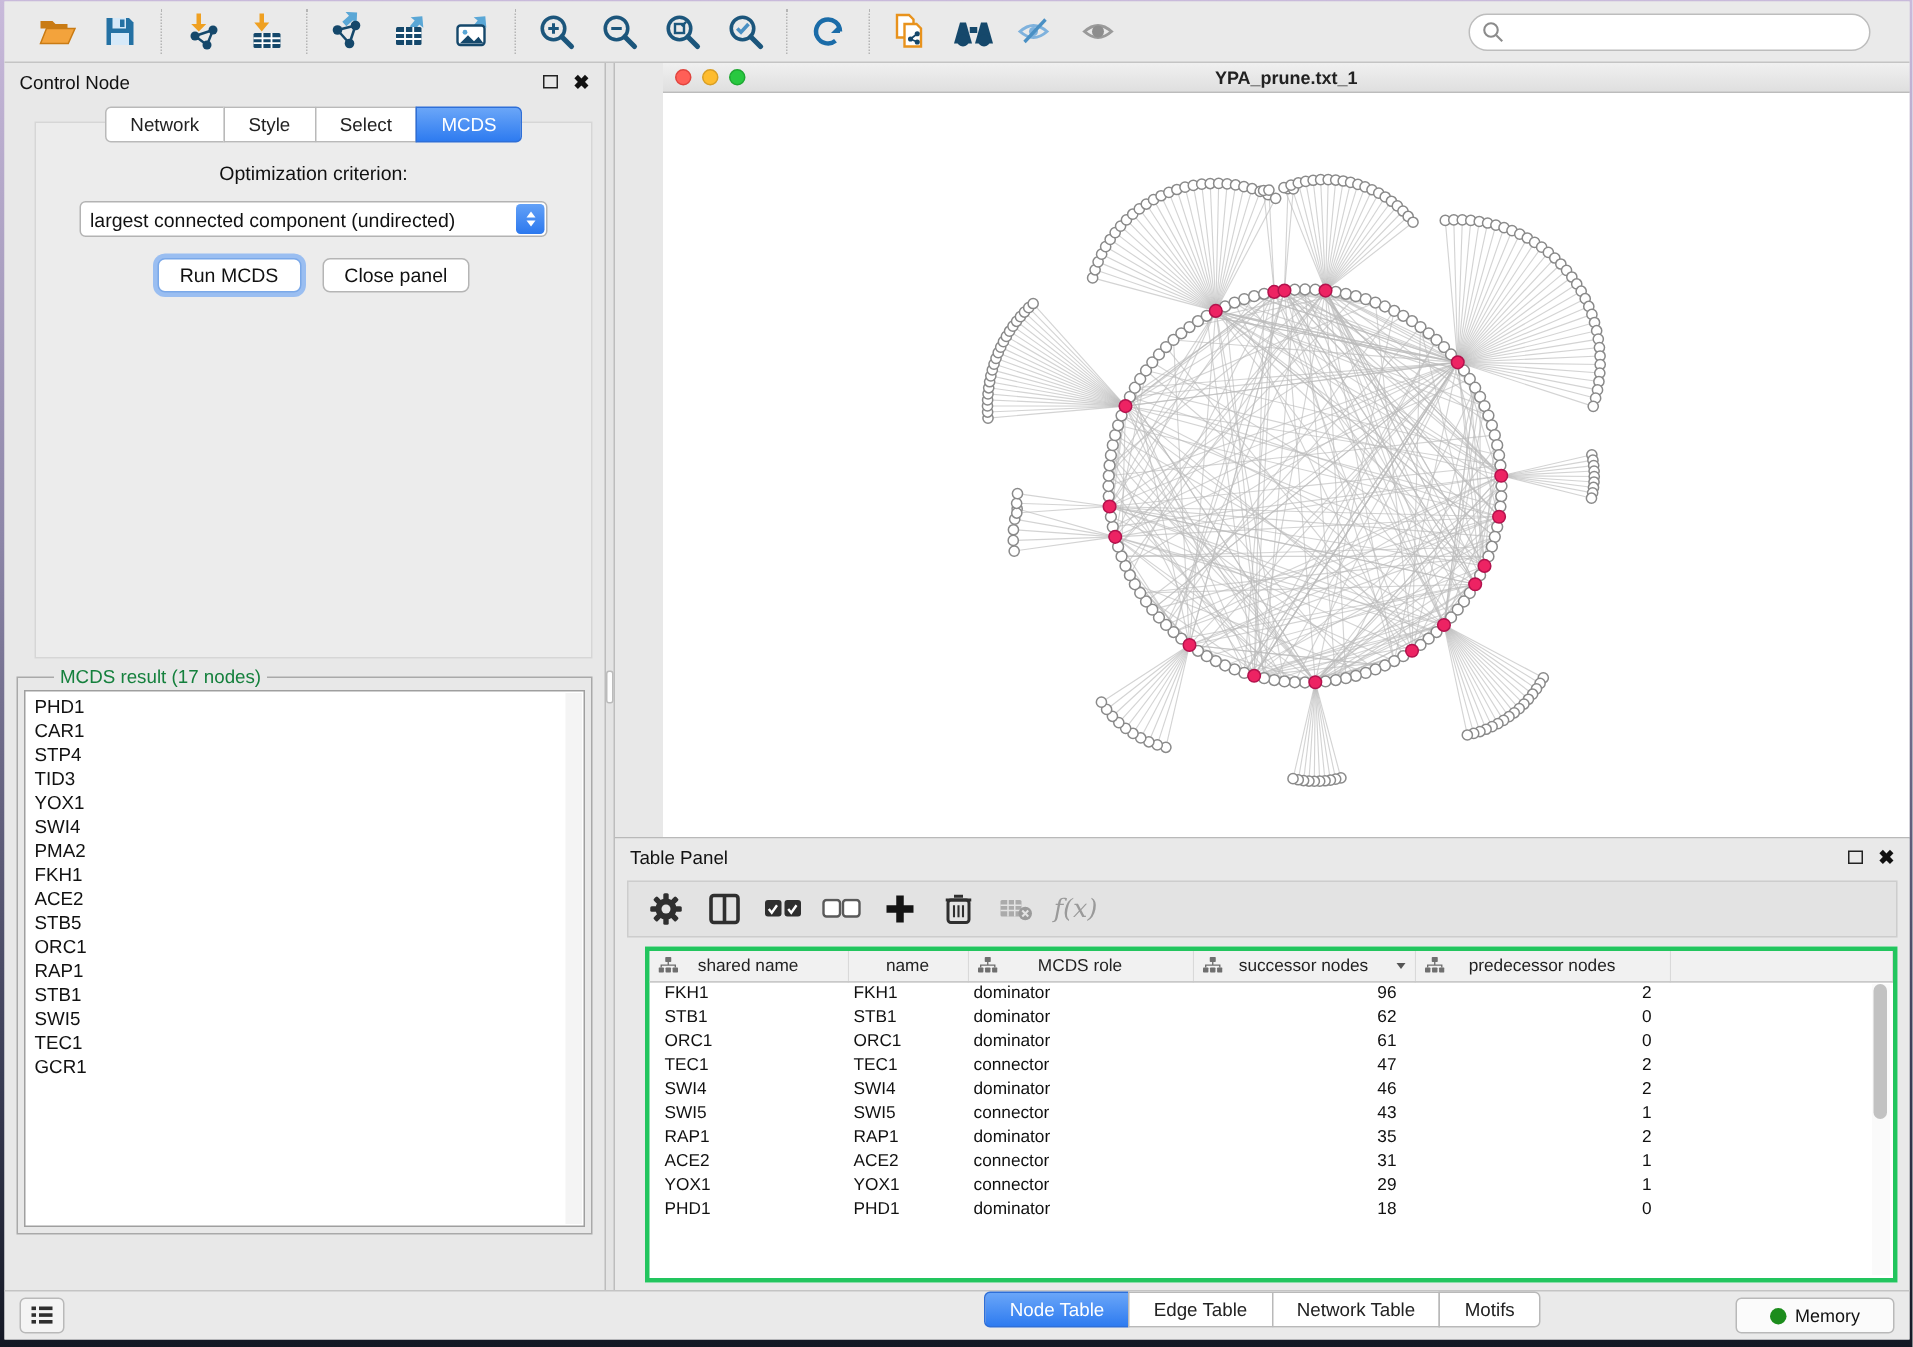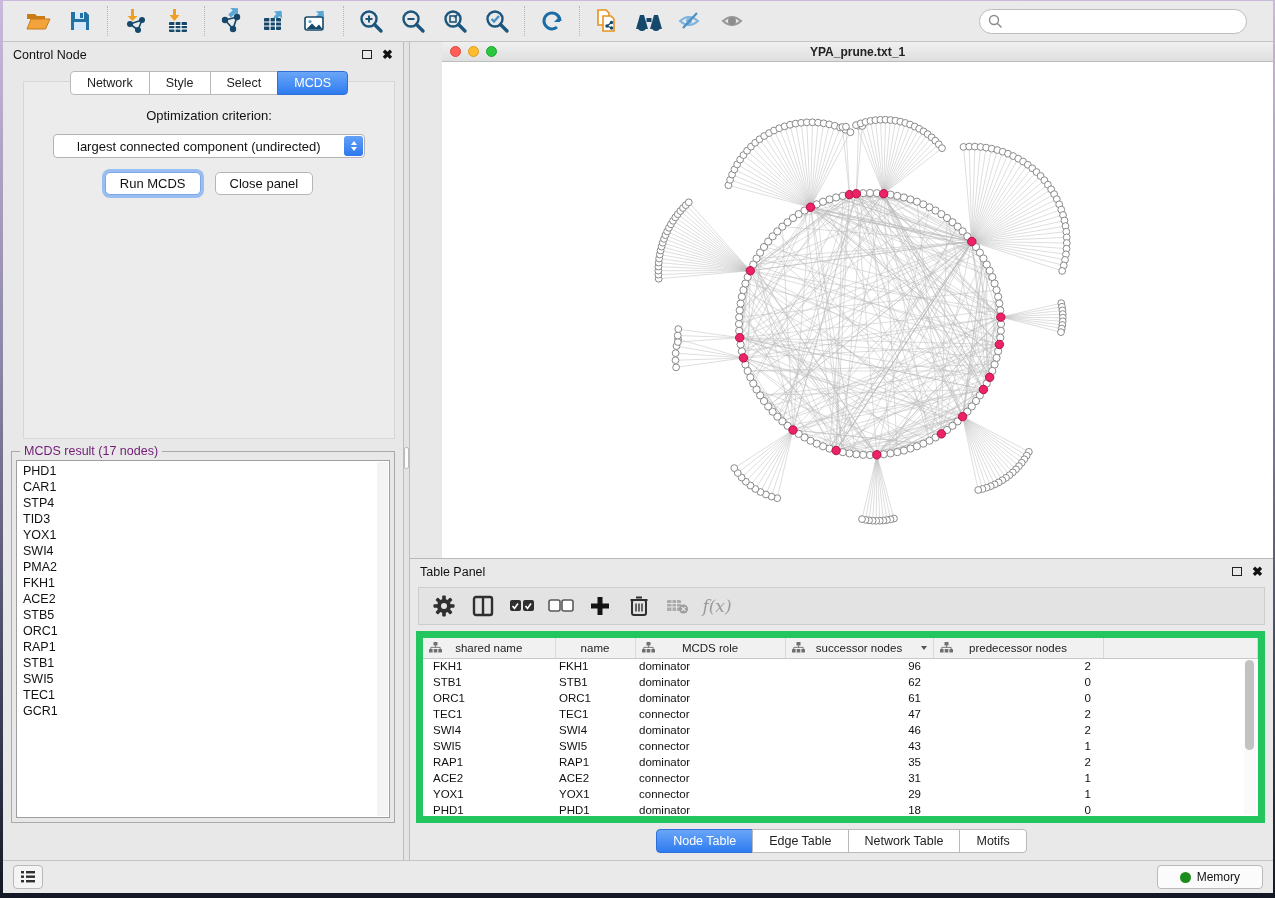--- a/index.html
+++ b/index.html
@@ -52,21 +52,21 @@
 
   .cp-content {
     margin:-14px 8px 0 20px; padding-top:24px; background:#ececec;
     border:1px solid #d6d6d6; height:358px; flex:0 0 auto;
     display:flex; flex-direction:column; align-items:center;
   }
   .opt-label { font-size:13px; color:#111; margin-top:2px; }
   .select-box {
     margin-top:11px; width:312px; height:24px; background:#fff;
     border:1px solid #b3b3b3; border-radius:4px; display:flex; align-items:center;
-    font-size:13px; color:#111; padding-left:23px; position:relative;
+    font-size:13px; color:#111; padding-left:6px; position:relative;
   }
   .select-stepper {
     position:absolute; right:1px; top:1px; bottom:1px; width:19px; border-radius:3px;
     background:linear-gradient(180deg,#63a1f7 0%, #2c78ee 100%);
     display:flex; flex-direction:column; align-items:center; justify-content:center; gap:2px;
   }
   .chev { width:0; height:0; border-left:3.5px solid transparent; border-right:3.5px solid transparent; }
   .chev.up { border-bottom:4px solid #fff; }
   .chev.down { border-top:4px solid #fff; }
   .btn-row { display:flex; gap:14px; margin-top:14px; }
@@ -74,22 +74,22 @@
     font-size:13px; color:#111; background:#fff; border:1px solid #b5b5b5;
     border-radius:5px; padding:3px 14px; font-family:"Liberation Sans", sans-serif;
   }
   .mac-btn.focused { box-shadow:0 0 0 3px rgba(100,160,245,.6); border-color:#7aa8e8; }
 
   .mcds-fieldset {
     margin:12px 8px 0 8px; border:1px solid #a9a9a9; position:relative;
     height:372px; flex:0 0 auto; padding:8px 4px 4px 4px;
   }
   .mcds-legend {
-    position:absolute; top:-8px; left:8px; background:#e8e8e8; padding:0 4px;
-    font-size:12.5px; color:#701a75;
+    position:absolute; top:-8px; left:24px; background:#e8e8e8; padding:0 4px;
+    font-size:12.5px; color:#15803d;
   }
   .mcds-list {
     background:#fff; border:1px solid #9f9f9f; height:100%; overflow:hidden;
     font-size:12.5px; color:#111; position:relative; padding:2px 0 0 6px;
   }
   .mcds-item { line-height:16px; }
   .mcds-scroll { position:absolute; top:1px; right:1px; bottom:1px; width:11px; background:#f4f4f4; }
 
   
   .vsplit { width:7px; background:#e4e4e4; border-left:1px solid #bdbdbd; border-right:1px solid #bdbdbd; position:relative; flex:0 0 auto; }
@@ -110,21 +110,21 @@
   .net-title { position:absolute; left:0; right:0; text-align:center; font-size:12px; color:#222; font-weight:bold; }
   .net-canvas { flex:1 1 auto; background:#fff; position:relative; overflow:hidden; }
   .net-canvas svg { position:absolute; left:0; top:0; }
 
   
   .table-panel { flex:1 1 auto; background:#e9e9e9; display:flex; flex-direction:column; min-height:0; }
   .tp-toolbar { height:38px; background:#e3e3e3; border:1px solid #cdcdcd; margin:3px 8px 0 8px; display:flex; align-items:center; gap:9px; padding:0 10px; flex:0 0 auto; }
   .tp-btn { width:30px; height:30px; display:flex; align-items:center; justify-content:center; }
   .fx-label { font-size:17px; color:#9a9a9a; font-family:"DejaVu Serif", serif; font-style:italic; }
 
-  .table-wrap { margin:6px 8px 0 6px; background:#fff; border:7px solid #22c55e; flex:0 0 auto; height:192px; position:relative; overflow:hidden; }
+  .table-wrap { margin:6px 8px 0 20px; background:#fff; border:3px solid #22c55e; flex:0 0 auto; height:224px; position:relative; overflow:hidden; }
   table.node-table { border-collapse:collapse; table-layout:fixed; width:100%; }
   .node-table th {
     height:20px; background:#f1f1f1; border-right:1px solid #d9d9d9; border-bottom:1px solid #c9c9c9;
     font-size:11.5px; font-weight:normal; color:#222; text-align:center; position:relative;
     white-space:nowrap; overflow:hidden;
   }
   .node-table th .hicon { position:absolute; left:6px; top:4px; }
   .node-table th .sort-chev { position:absolute; right:6px; top:8px; width:0; height:0; border-left:3.5px solid transparent; border-right:3.5px solid transparent; border-top:4px solid #555; }
   .node-table td { height:16px; font-size:11.5px; color:#111; white-space:nowrap; overflow:hidden; padding:0 4px; }
   .node-table td.num { text-align:right; padding-right:12px; }

